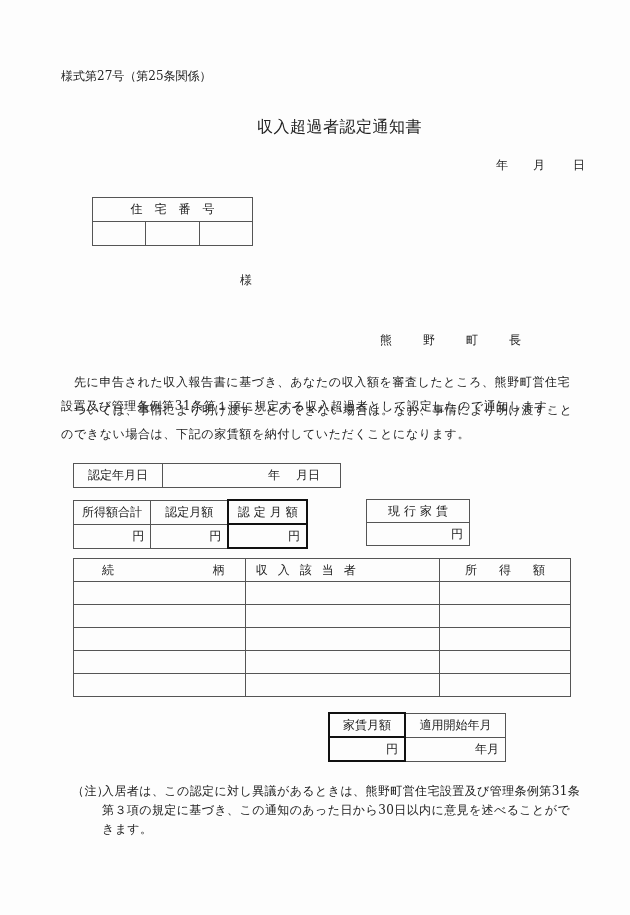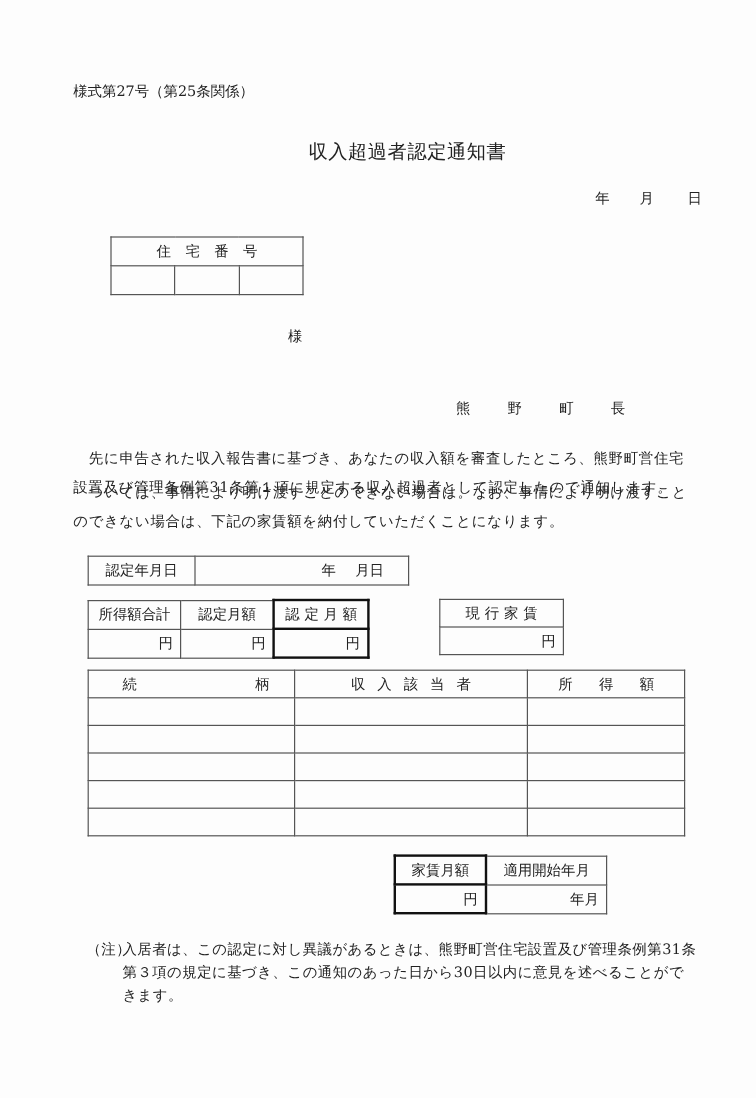--- a/index.html
+++ b/index.html
@@ -63,21 +63,21 @@
     .rent-table .v { text-align: right; padding-right: 6px; }
 
     .family-table { left: 73px; top: 558px; width: 498px; }
     .family-table td { height: 22px; }
     .family-table .c1 { width: 138px; }
     .family-table .c2 { width: 216px; }
     .family-table .c3 { width: 140px; }
     .family-table .h1 { padding: 0 20px 0 28px; }
     .family-table .h1 .l { float: left; }
     .family-table .h1 .r { float: right; }
-    .family-table .h2 { text-align: center; letter-spacing: 10px; text-indent: 10px; }
+    .family-table .h2 { letter-spacing: 10px; text-indent: 10px; }
     .family-table .h3 { text-align: center; letter-spacing: 22px; text-indent: 22px; }
 
     .monthly-table { left: 328px; top: 712px; width: 178px; }
     .monthly-table td { height: 22px; border-radius: 10px; }
     .monthly-table .c1 { width: 74px; }
     .monthly-table .h { text-align: center; }
     .monthly-table .bold { border: 2px solid #111; }
     .monthly-table .v { text-align: right; padding-right: 6px; }
     .monthly-table .ym { text-align: right; padding-right: 6px; font-family: Liberation Serif, serif; }
     .monthly-table .ym span { display: inline-block; }

